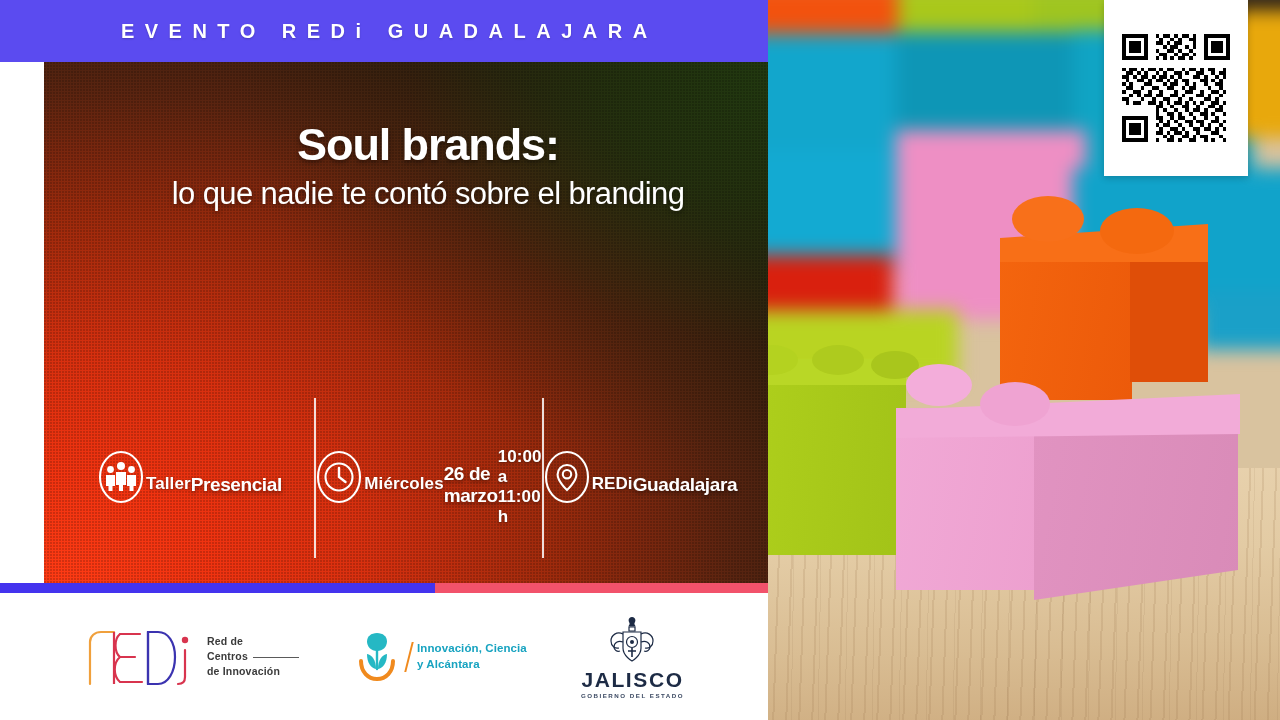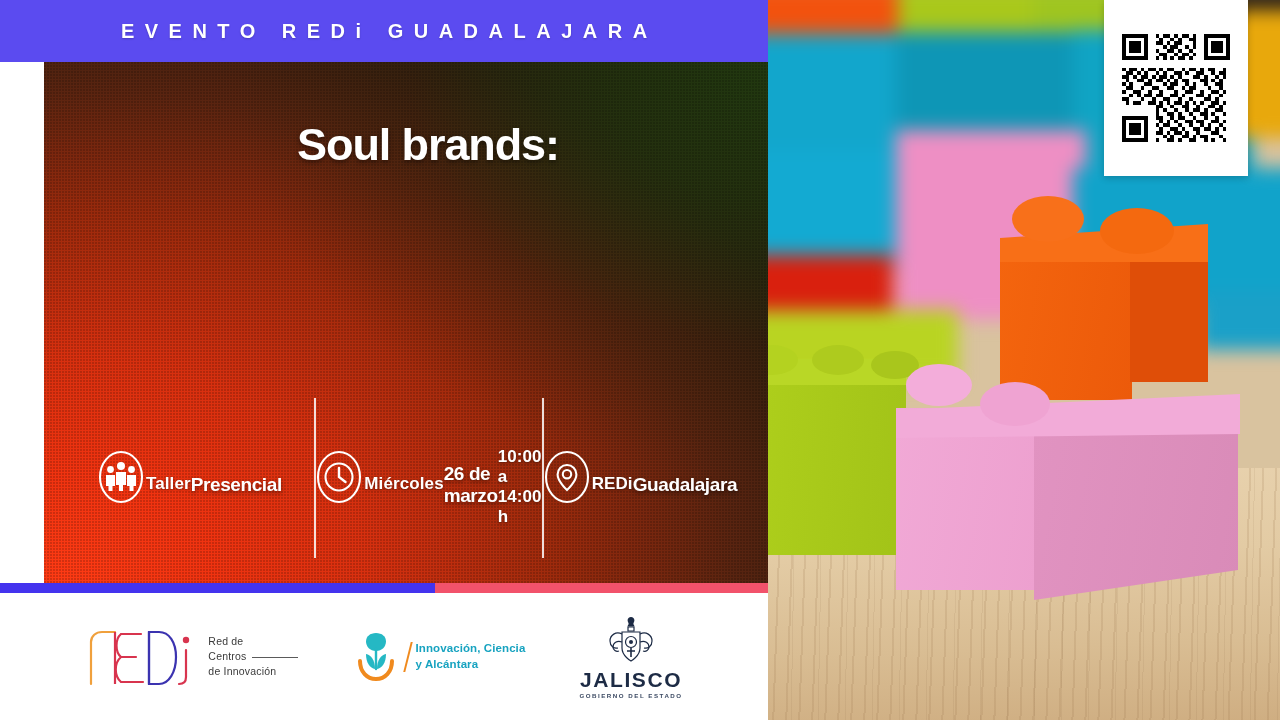--- a/index.html
+++ b/index.html
@@ -102,21 +102,21 @@
   .accent-bar { position:absolute; left:0; top:583px; width:768px; height:10px; display:flex; z-index:4; }
   .accent-blue { width:435px; height:100%; background:#4433EE; }
   .accent-pink { flex:1; height:100%; background:#F2526B; }
 
   
   .footer { position:absolute; left:0; top:593px; width:768px; height:127px;
             background:#ffffff; display:flex; align-items:center; justify-content:center; gap:54px; }
 
   .logo-redi { display:flex; align-items:center; gap:11px; }
   .logo-redi svg { display:block; }
-  .redi-caption { font-size:10.5px; line-height:1.45; color:#3a3a3a; letter-spacing:.2px; }
+  .redi-caption { font-size:10.5px; line-height:1.45; color:#3a3a3a; letter-spacing:.2px;font-weight:bold; }
   .redi-caption .rule { display:inline-block; width:46px; height:1px; background:#5a5a5a;
       vertical-align:middle; margin-left:5px; }
 
   .logo-ict { display:flex; align-items:center; gap:7px; }
   .ict-mark { width:48px; height:56px; }
   .ict-slash { width:2px; height:30px; background:#F08A1E; transform:skewX(-14deg); }
   .ict-text { color:#17A3C0; font-size:11.5px; font-weight:700; line-height:1.35; letter-spacing:.1px; }
 
   .logo-jalisco { display:flex; flex-direction:column; align-items:center; gap:2px; }
   .jal-crest { width:62px; height:52px; }
@@ -154,20 +154,21 @@
 
     <div class="event-banner">
       <div class="event-banner-text">EVENTO REDi GUADALAJARA</div>
     </div>
 
     <div class="poster-art">
       <div class="poster-inner">
 
         <div class="title-block">
           <div class="title-main">Soul brands:</div>
+          <div class="title-sub">lo que nadie te contó sobre el branding</div>
         </div>
 
 
         <div class="info-row">
 
           <div class="info-col">
             <div class="info-icon">
               <svg viewBox="0 0 50 58" fill="none" stroke="#ffffff" stroke-width="2.1">
                 <ellipse cx="25" cy="29" rx="21" ry="25"></ellipse>
                 <circle cx="25" cy="18" r="4" fill="#ffffff" stroke="none"></circle>
@@ -185,21 +186,21 @@
           <div class="info-col">
             <div class="info-icon">
               <svg viewBox="0 0 50 58" fill="none" stroke="#ffffff" stroke-width="2.1">
                 <ellipse cx="25" cy="29" rx="21" ry="25"></ellipse>
                 <circle cx="25" cy="29" r="13.5"></circle>
                 <path d="M25 20v9l6.5 5" stroke-linecap="round" stroke-width="2.4"></path>
               </svg>
             </div>
             <div class="info-small">Miércoles</div>
             <div class="info-big">26 de marzo</div>
-            <div class="info-time">10:00 a 14:00 h</div>
+            <div class="info-time">10:00 a 11:00 h</div>
           </div>
 
           <div class="info-col">
             <div class="info-icon">
               <svg viewBox="0 0 50 58" fill="none" stroke="#ffffff" stroke-width="2.1">
                 <ellipse cx="25" cy="29" rx="21" ry="25"></ellipse>
                 <path d="M25 17c-5.2 0-9.4 4.2-9.4 9.4 0 6.9 9.4 15.6 9.4 15.6s9.4-8.7 9.4-15.6c0-5.2-4.2-9.4-9.4-9.4z"></path>
                 <circle cx="25" cy="26.2" r="4.2"></circle>
               </svg>
             </div>

